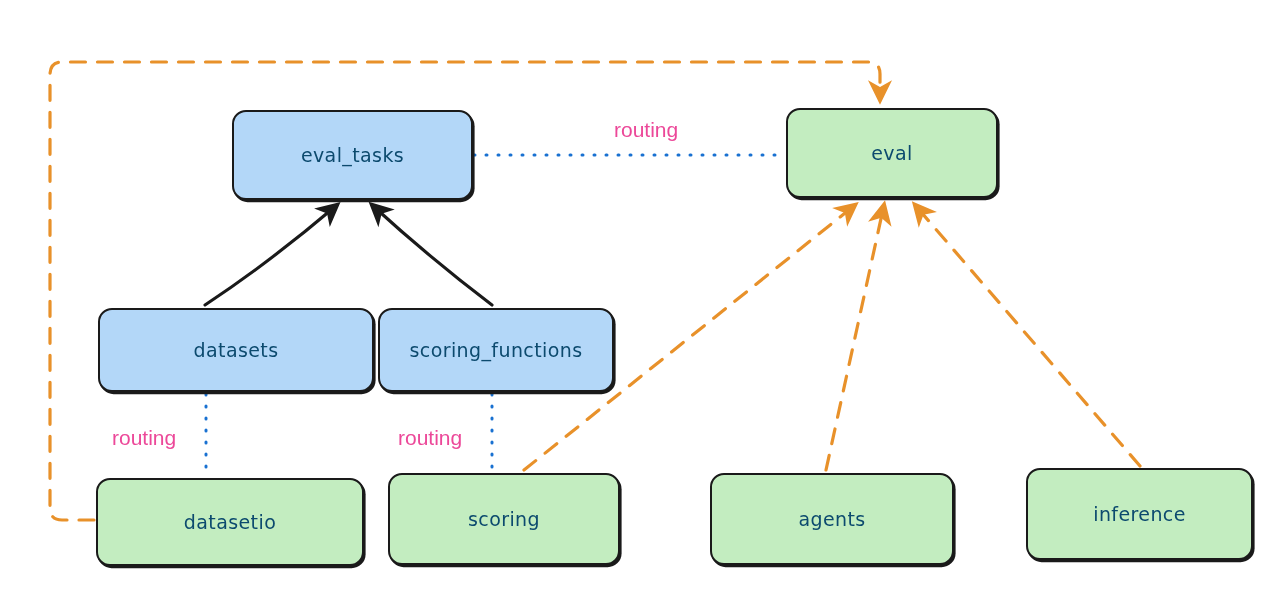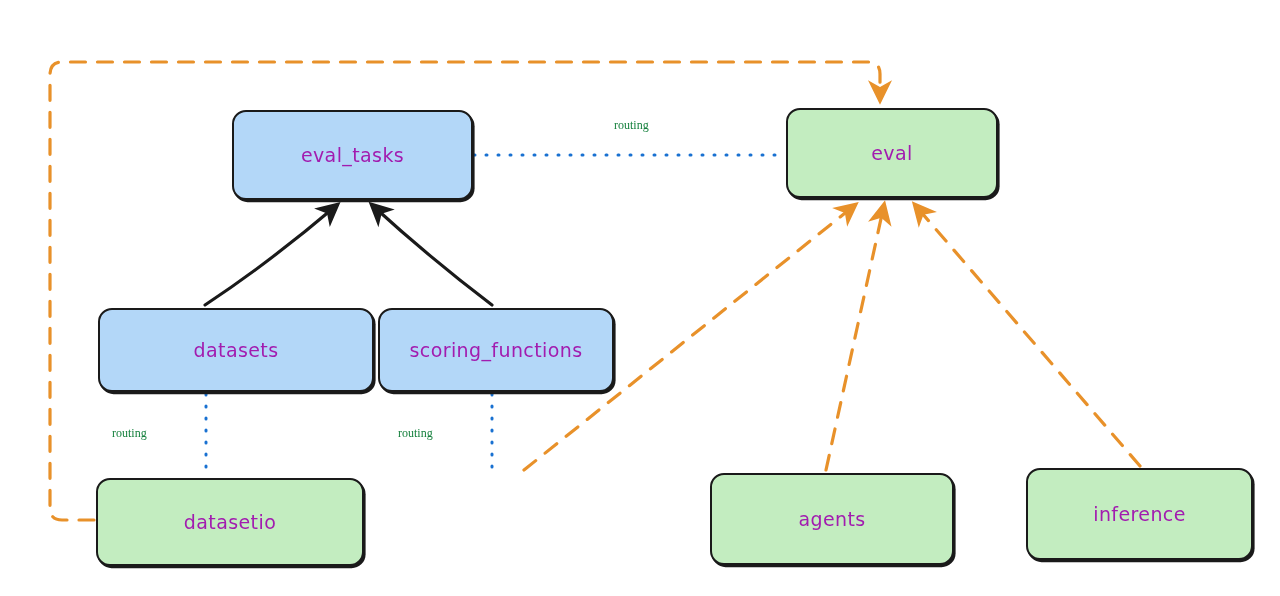--- a/index.html
+++ b/index.html
@@ -40,30 +40,30 @@
   }
   .node-blue {
     background: #b3d7f8;
   }
   .node-green {
     background: #c3edc0;
   }
   .node-label {
     font-family: "DejaVu Sans", sans-serif;
     font-size: 19px;
-    color: #a21caf;
+    color: #0c4a6e;
     letter-spacing: 0.4px;
     white-space: nowrap;
     user-select: none;
   }
   .edge-label {
     position: absolute;
-    font-family: Liberation Serif, serif;
-    font-size: 12px;
-    color: #15803d;
+    font-family: Liberation Sans, sans-serif;
+    font-size: 21px;
+    color: #ec4899;
     white-space: nowrap;
     z-index: 4;
     user-select: none;
   }
 </style>
 </head>
 <body>
 
 <div id="diagram-root">
 
@@ -109,20 +109,23 @@
   </div>
 
   <div class="node node-blue" style="left:378px; top:308px; width:236px; height:84px;text-align:center;">
     <span class="node-label">scoring_functions</span>
   </div>
 
   <div class="node node-green" style="left:96px; top:478px; width:268px; height:88px;">
     <span class="node-label">datasetio</span>
   </div>
 
+  <div class="node node-green" style="left:388px; top:473px; width:232px; height:92px;">
+    <span class="node-label">scoring</span>
+  </div>
 
   <div class="node node-green" style="left:710px; top:473px; width:244px; height:92px;">
     <span class="node-label">agents</span>
   </div>
 
   <div class="node node-green" style="left:1026px; top:468px; width:227px; height:92px;">
     <span class="node-label">inference</span>
   </div>
 
   <div class="edge-label" style="left:614px; top:118px;">routing</div>

